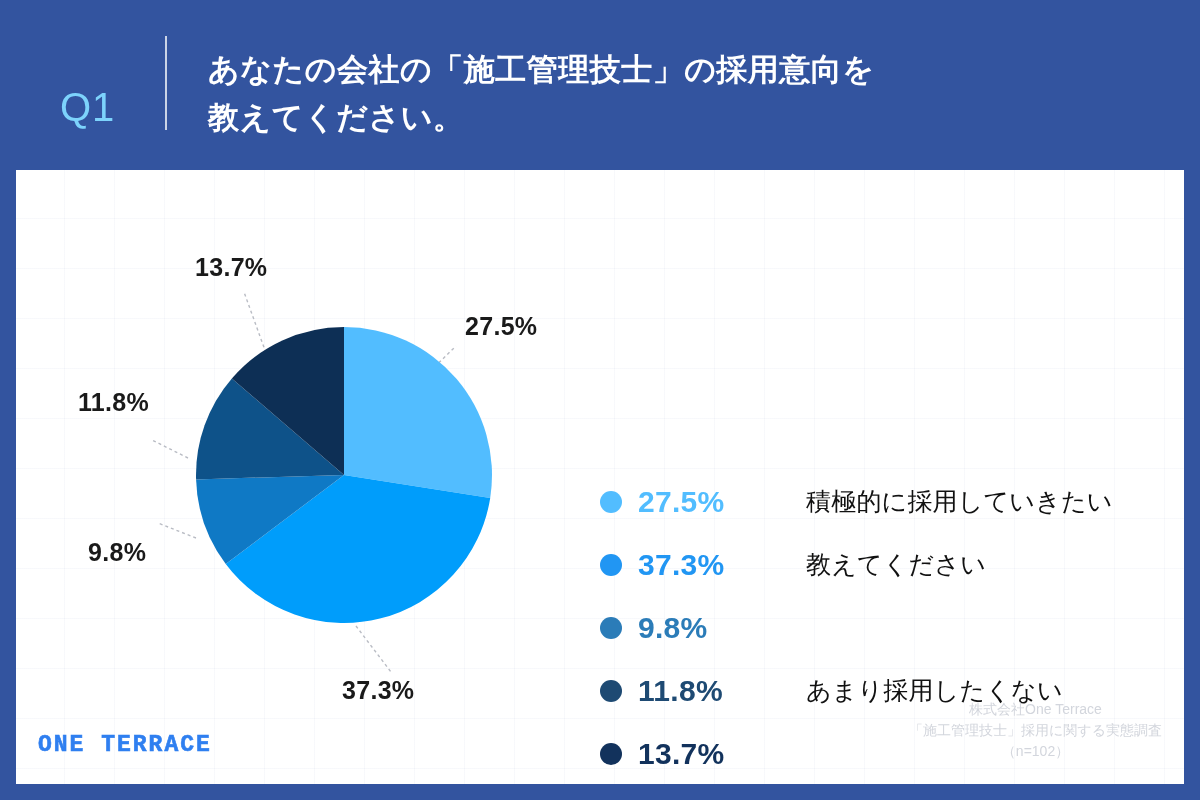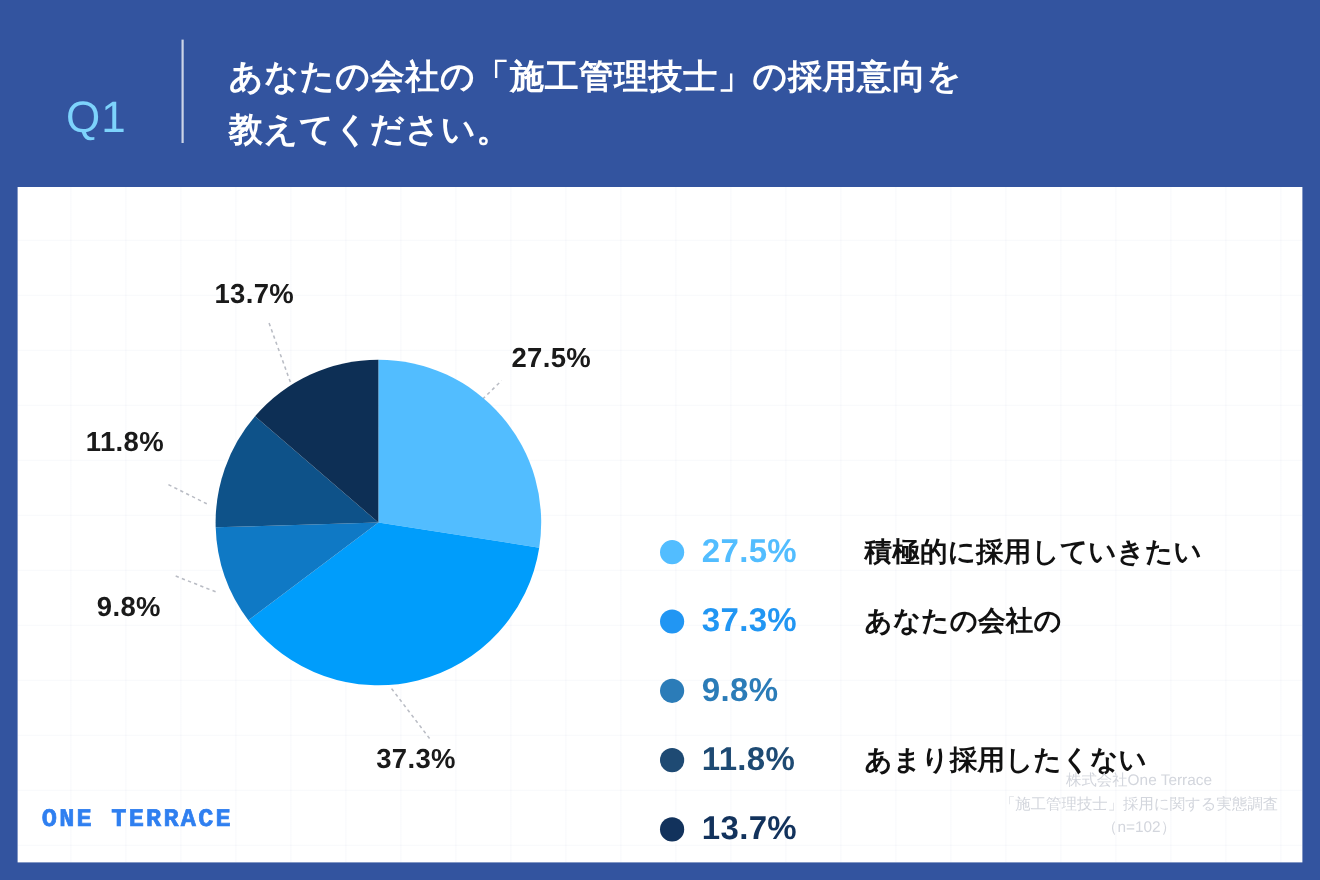--- a/index.html
+++ b/index.html
@@ -71,22 +71,22 @@
   }
   .legend-dot {
     width:22px; height:22px; border-radius:50%;
     flex:0 0 22px; margin-right:16px;
   }
   .legend-pct {
     font-size:30px; font-weight:700; letter-spacing:0.3px;
     width:148px; flex:0 0 148px;
   }
   .legend-label {
-    font-size:25px; font-weight:700; color:#111111;
-    letter-spacing:0.2px; white-space:nowrap;
+    font-size:25px; font-weight:400; color:#111111;
+    letter-spacing:0.2px; white-space:nowrap;margin-left:20px;
   }
 
   
   #footer-note {
     position:absolute; right:22px; bottom:22px;
     text-align:center; color:#d3d6dd;
     font-size:14px; line-height:21px;
   }
   #footer-note div { white-space:nowrap; }
 
@@ -139,21 +139,21 @@
 
   <div id="legend">
     <div class="legend-row">
       <span class="legend-dot" style="background: rgb(82, 189, 255);"></span>
       <span class="legend-pct" style="color: rgb(82, 189, 255);">27.5%</span>
       <span class="legend-label">積極的に採用していきたい</span>
     </div>
     <div class="legend-row">
       <span class="legend-dot" style="background: rgb(33, 150, 243);"></span>
       <span class="legend-pct" style="color: rgb(33, 150, 243);">37.3%</span>
-      <span class="legend-label">あなたの会社の</span>
+      <span class="legend-label">教えてください</span>
     </div>
     <div class="legend-row">
       <span class="legend-dot" style="background: rgb(43, 124, 184);"></span>
       <span class="legend-pct" style="color: rgb(43, 124, 184);">9.8%</span>
     </div>
     <div class="legend-row">
       <span class="legend-dot" style="background: rgb(30, 74, 115);"></span>
       <span class="legend-pct" style="color: rgb(30, 74, 115);">11.8%</span>
       <span class="legend-label">あまり採用したくない</span>
     </div>

